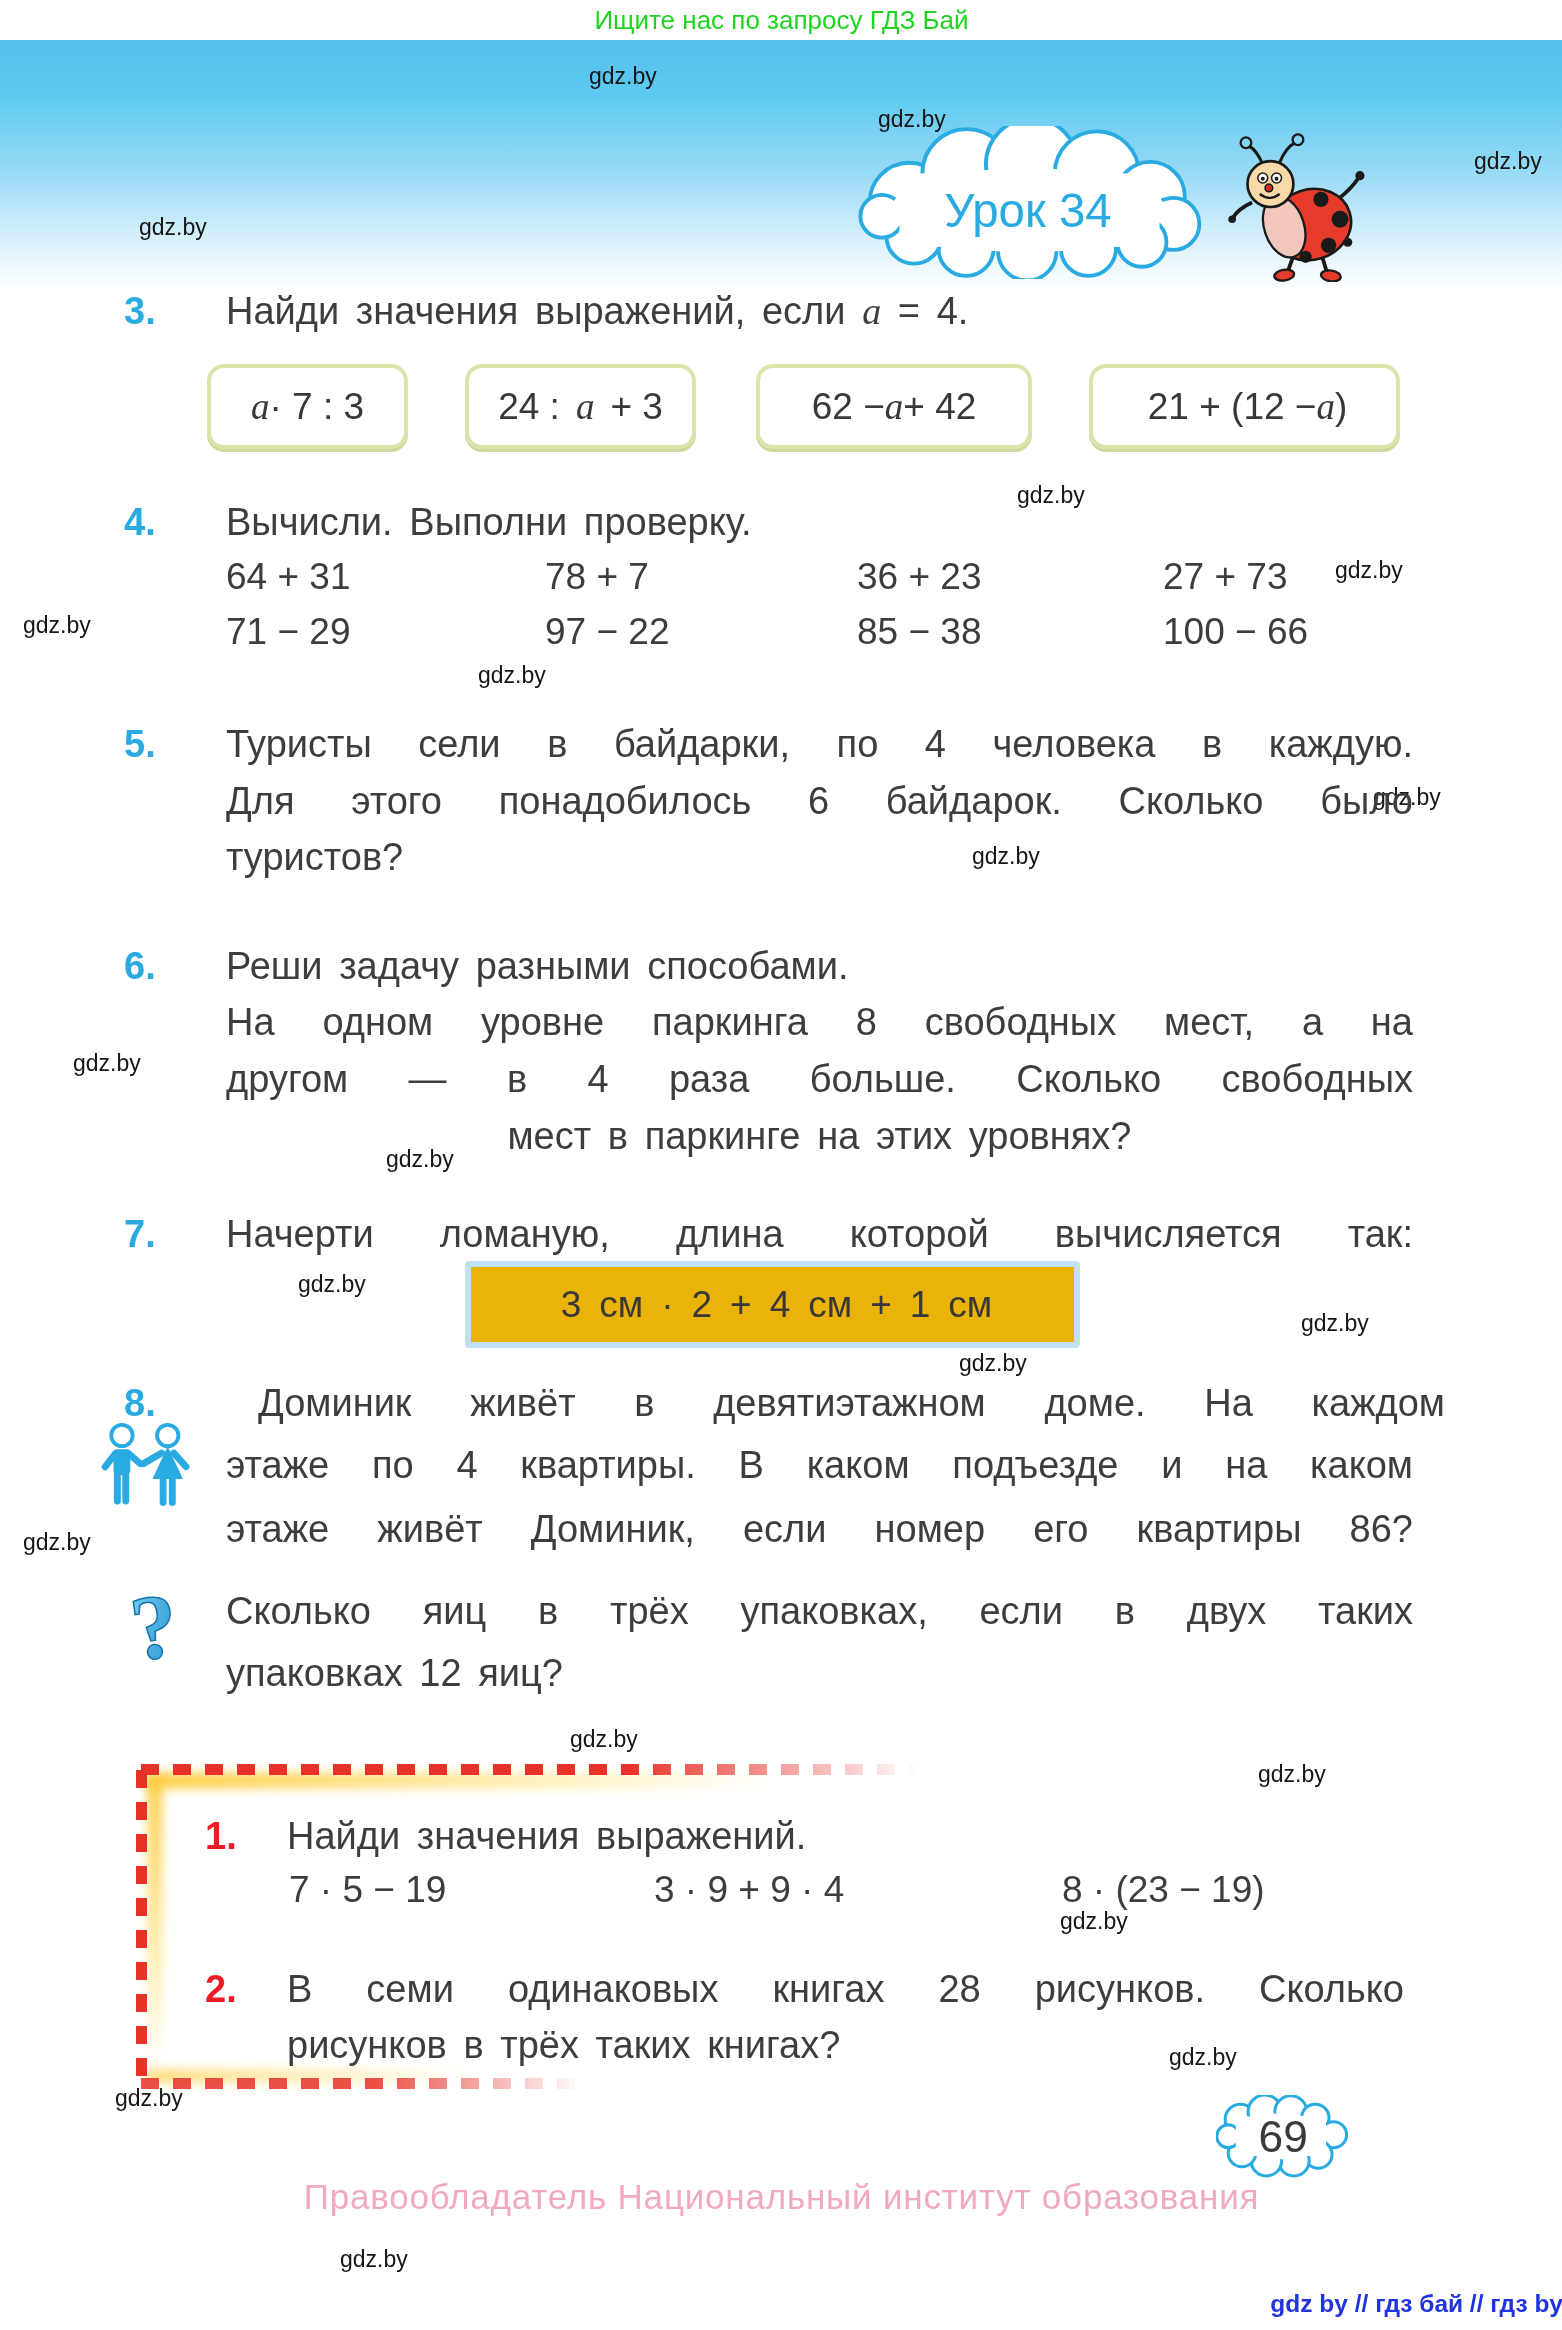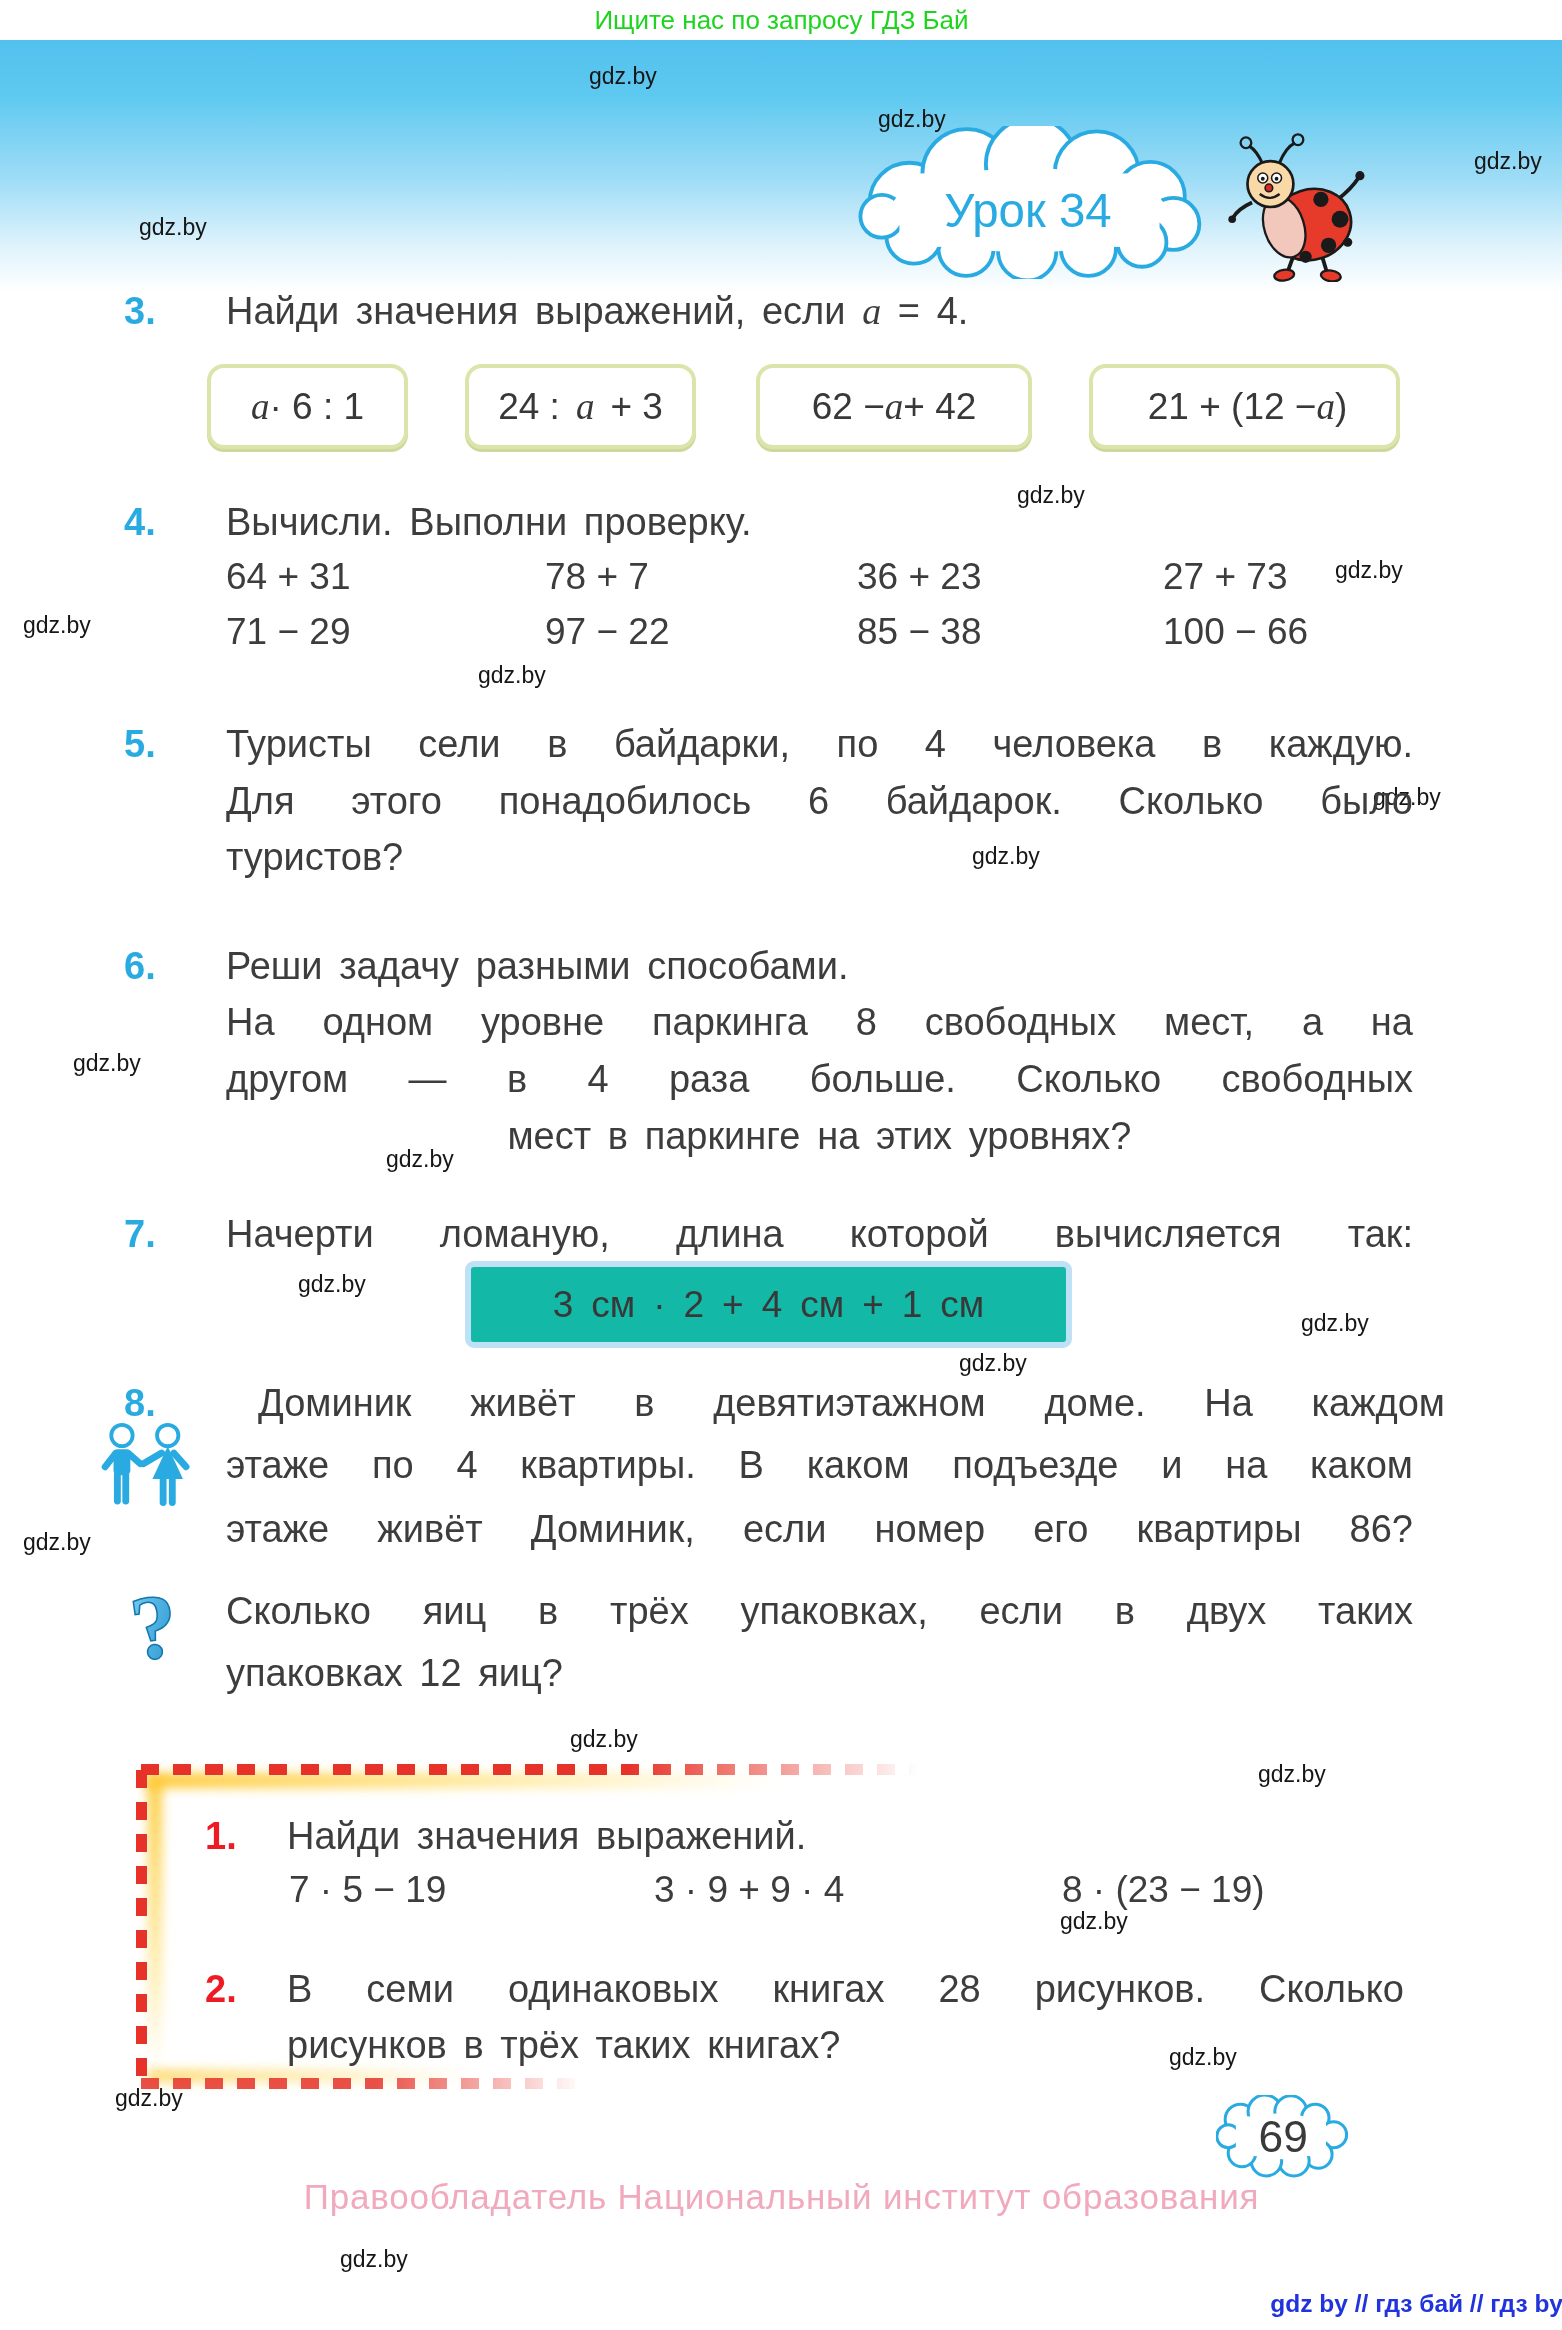--- a/index.html
+++ b/index.html
@@ -23,22 +23,22 @@
   .line.j{white-space:normal;text-align:justify;text-align-last:justify;}
   .line.inbox{left:287px;width:1117px;}
   .cell{position:absolute;font-size:37px;white-space:nowrap;}
   
   .gbox{position:absolute;top:364px;height:77px;border:4.6px solid #dbe5ab;border-radius:17px;
         background:#fff;box-shadow:0 3.1px 0 0 #cdd99a;display:flex;align-items:center;
         justify-content:center;font-size:37px;color:#383838;white-space:nowrap;}
   .var{font-family:"Liberation Serif",serif;font-style:italic;}
   
   .bbox{position:absolute;left:465px;top:1261px;width:595px;height:75px;border:6.1px solid #bfe1f6;
-        border-radius:9px;background:#14b8a6;display:flex;align-items:center;justify-content:center;
-        font-size:37px;color:#383838;white-space:nowrap;word-spacing:7.7px;}
+        border-radius:4px;background:#eab308;display:flex;align-items:center;justify-content:center;
+        font-size:37px;color:#383838;white-space:nowrap;word-spacing:7.7px;padding-left:8px;}
   
   .dash-h{position:absolute;height:10.7px;
         background:repeating-linear-gradient(90deg,#e63229 0 18.4px,transparent 18.4px 32px);
         -webkit-mask-image:linear-gradient(90deg,#000 50%,transparent 80%);
         mask-image:linear-gradient(90deg,#000 50%,transparent 80%);}
   .dash-v{position:absolute;width:10.7px;
         background:repeating-linear-gradient(180deg,#e63229 0 18.4px,transparent 18.4px 32px);}
   .glow{position:absolute;filter:blur(5.4px);}
   
   .copyright{position:absolute;left:0;top:2177px;width:100%;text-align:center;
@@ -127,21 +127,21 @@
   <span class="wm" style="left:115px;top:2085px;">gdz.by</span>
   <span class="wm" style="left:340px;top:2246px;">gdz.by</span>
 
   <span class="num" style="top:290px;">3.</span>
   <div class="line" style="top:290px;">
     <span>Найди значения выражений, если </span><span class="var">a</span><span> = 4.</span>
   </div>
   <div class="gbox" style="left:207px;width:193px;">
     <span></span>
       <span class="var">a</span>
-      <span> · 6 : 1</span>
+      <span> · 7 : 3</span>
   </div>
   <div class="gbox" style="left:465px;width:223px;gap:16px;">
     <span>24 : </span>
       <span class="var">a</span>
       <span> + 3</span>
   </div>
   <div class="gbox" style="left:756px;width:268px;">
     <span>62 − </span>
       <span class="var">a</span>
       <span> + 42</span>

